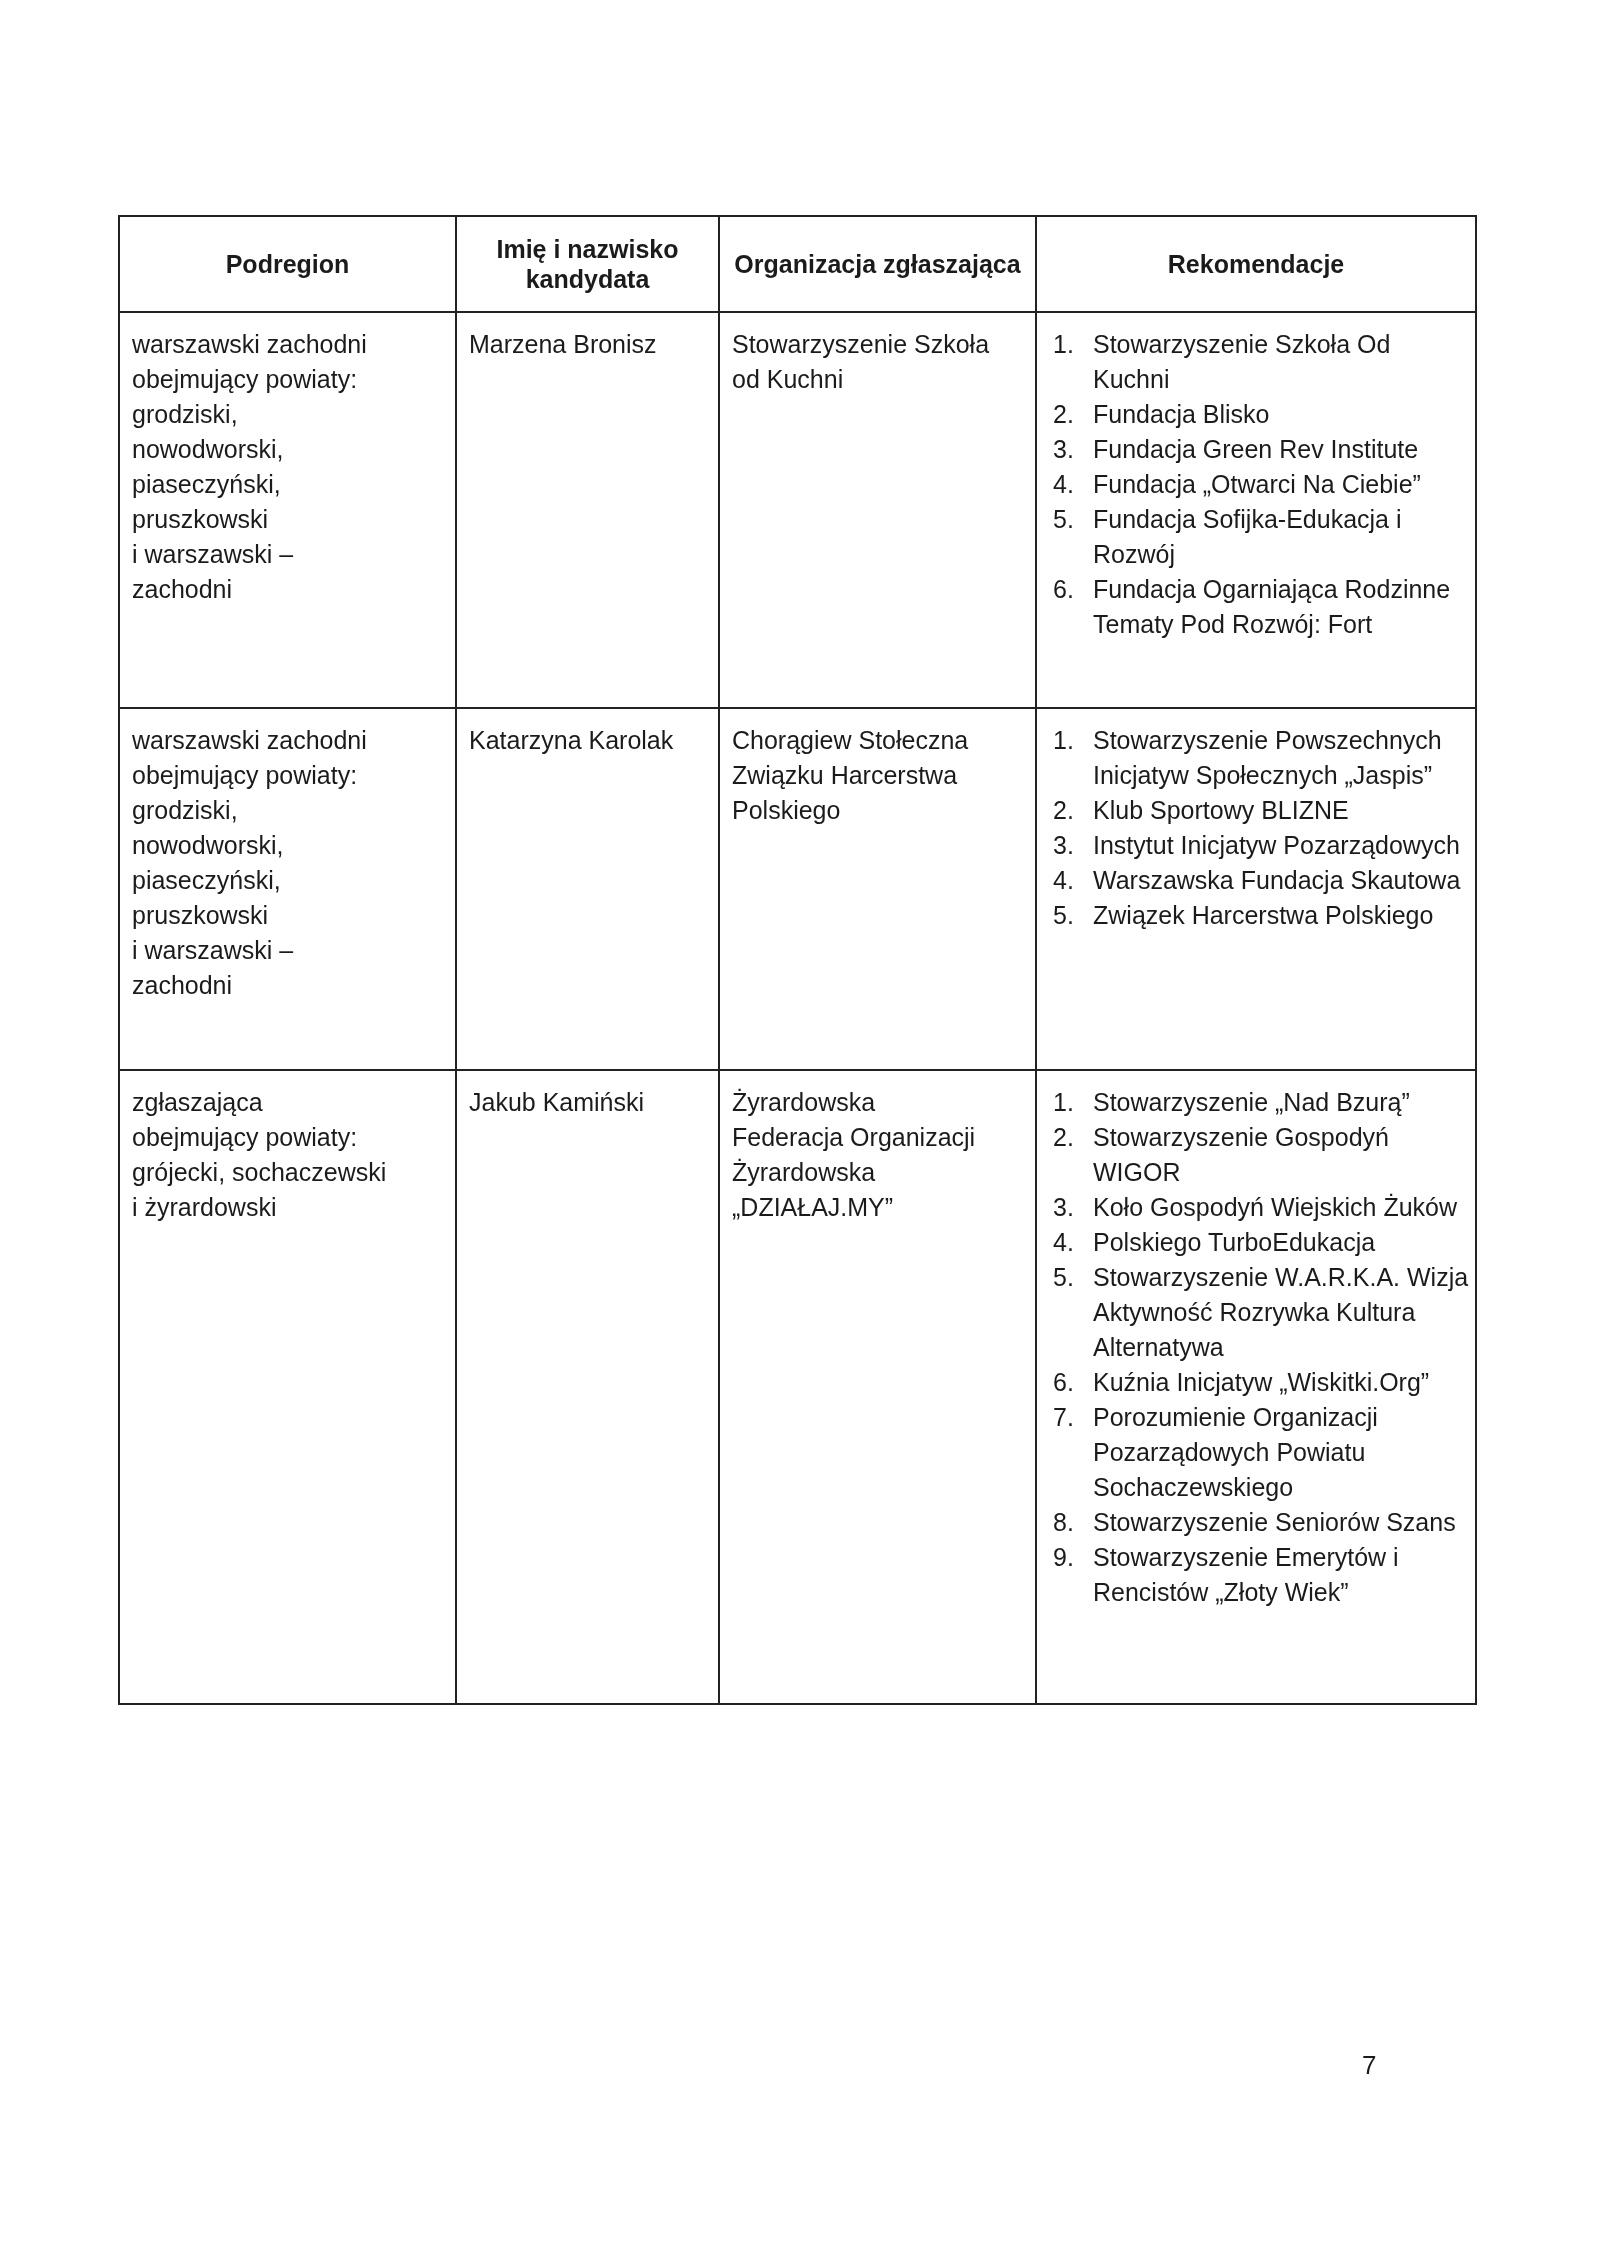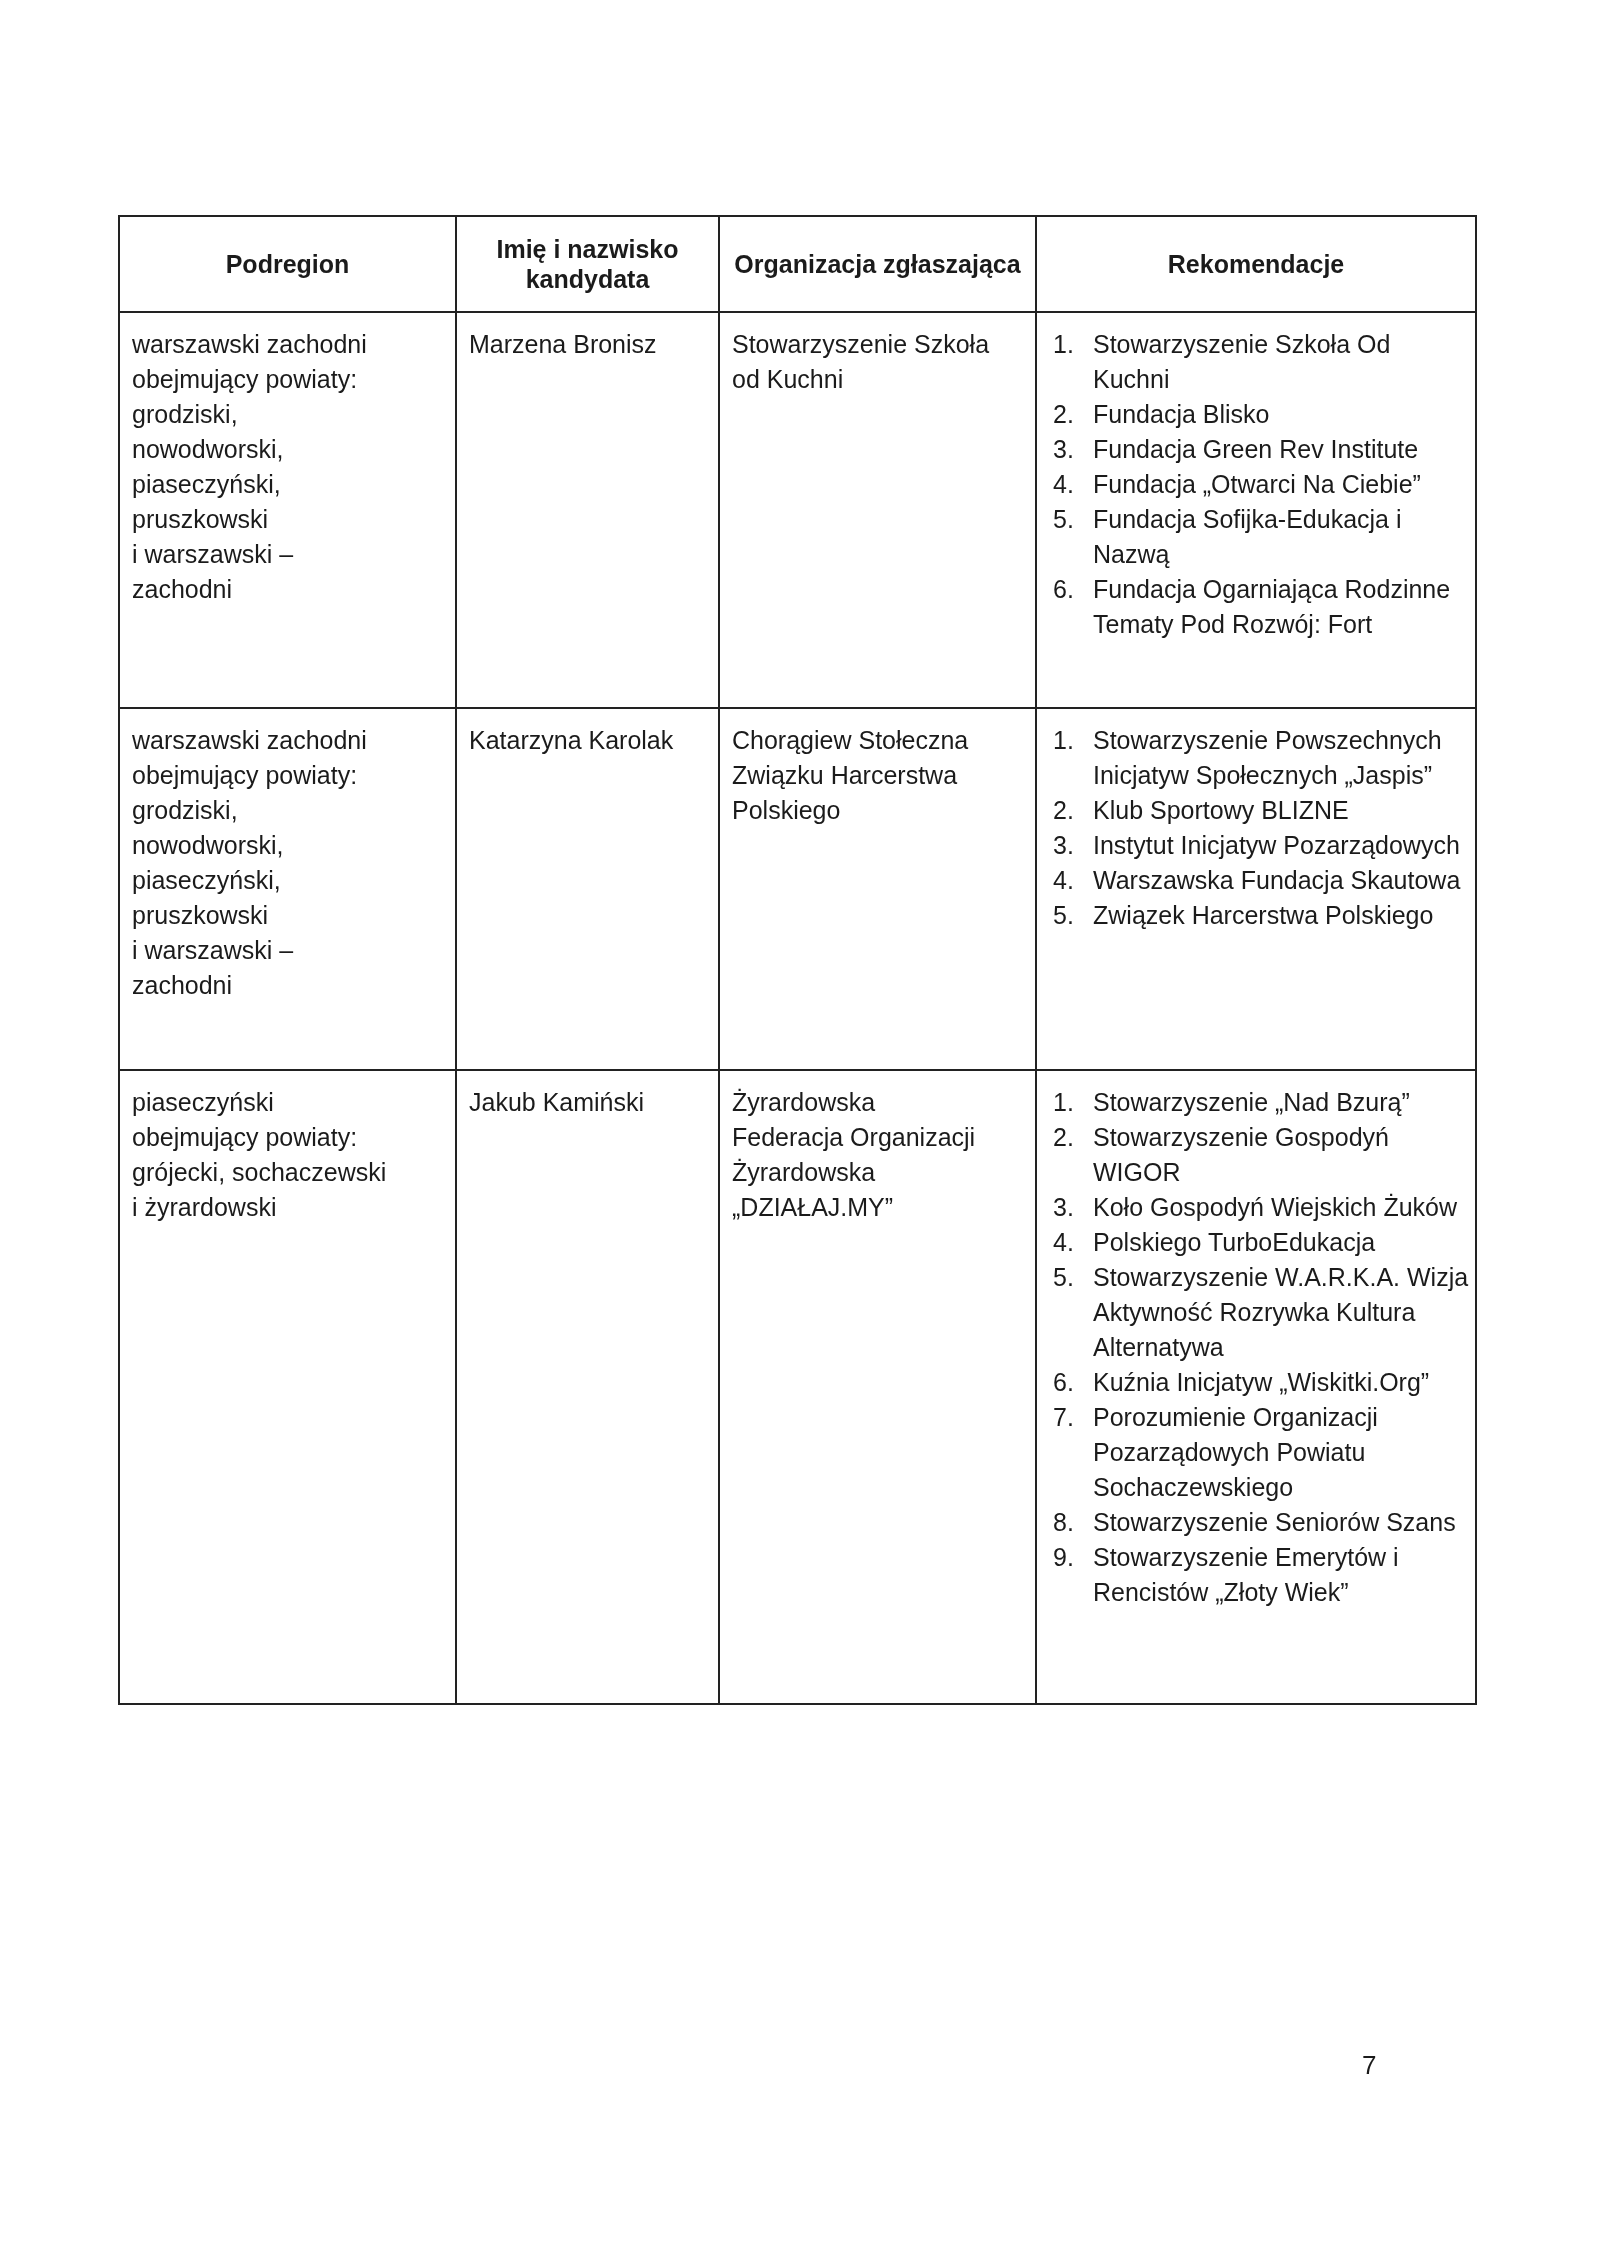--- a/index.html
+++ b/index.html
@@ -73,21 +73,21 @@
               <li>
                 <span class="num">3.</span>
                 <span class="txt">Fundacja Green Rev Institute</span>
               </li>
               <li>
                 <span class="num">4.</span>
                 <span class="txt">Fundacja „Otwarci Na Ciebie”</span>
               </li>
               <li>
                 <span class="num">5.</span>
-                <span class="txt">Fundacja Sofijka-Edukacja i Nazwą</span>
+                <span class="txt">Fundacja Sofijka-Edukacja i Rozwój</span>
               </li>
               <li>
                 <span class="num">6.</span>
                 <span class="txt">Fundacja Ogarniająca Rodzinne Tematy Pod Rozwój: Fort</span>
               </li>
             </ol>
           </td>
         </tr>
         <tr class="row2">
           <td class="lines">
@@ -126,21 +126,21 @@
               </li>
               <li>
                 <span class="num">5.</span>
                 <span class="txt">Związek Harcerstwa Polskiego</span>
               </li>
             </ol>
           </td>
         </tr>
         <tr class="row3">
           <td class="lines">
-            <span>piaseczyński</span>
+            <span>zgłaszająca</span>
             <span>obejmujący powiaty:</span>
             <span>grójecki, sochaczewski</span>
             <span>i żyrardowski</span>
           </td>
           <td>Jakub Kamiński</td>
           <td class="lines">
             <span>Żyrardowska</span>
             <span>Federacja Organizacji</span>
             <span>Żyrardowska</span>
             <span>„DZIAŁAJ.MY”</span>

